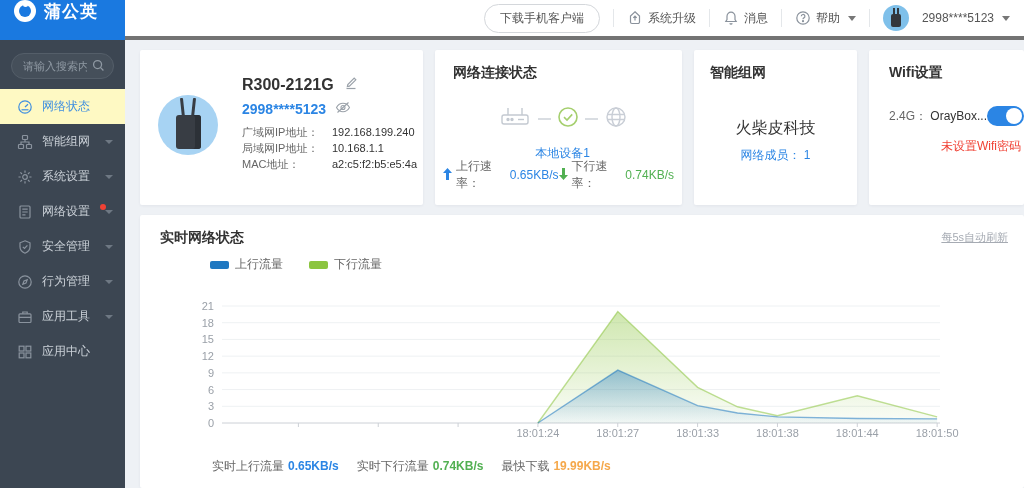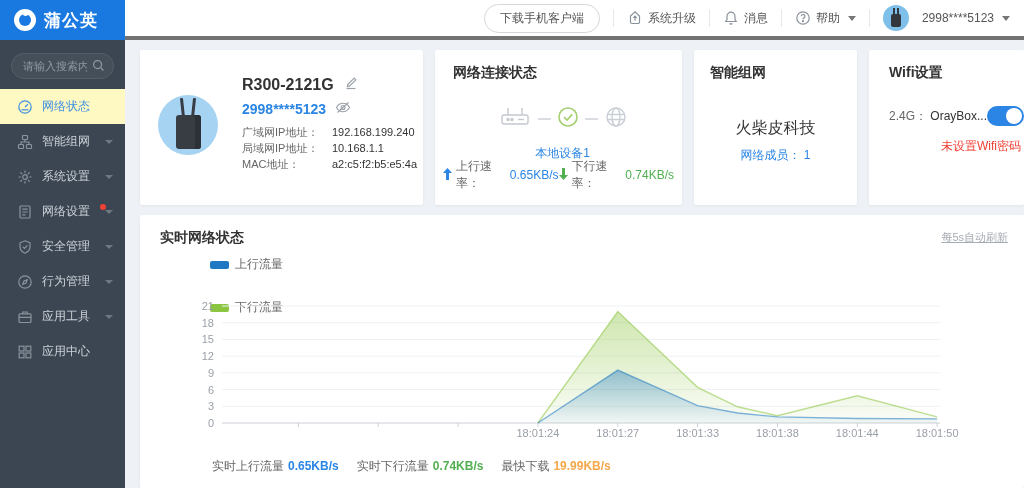--- a/index.html
+++ b/index.html
@@ -1,20 +1,20 @@
 <!DOCTYPE html>
 <html><head>
 <meta charset="utf-8">
 <style>
   * { margin:0; padding:0; box-sizing:border-box; }
   html,body { width:1024px; height:488px; overflow:hidden; }
   body { font-family:"Liberation Sans","DejaVu Sans",sans-serif; font-size:12px; color:#333; background:#eef1f5; position:relative; }
 
   
-  .logo { position:absolute; left:0; top:0; width:125px; height:40px; background:#1a79e0; display:flex; align-items:center; padding-left:14px; z-index:3; }
+  .logo { position:absolute; left:0; top:0; width:125px; height:40px; background:#1a79e0; display:flex; padding-left:14px; z-index:3; }
   .logo-disc { width:22px; height:22px; border-radius:50%; background:#fff; position:relative; overflow:hidden; }
   .logo-disc::after { content:""; position:absolute; left:5px; top:5px; width:12px; height:12px; border-radius:50%; background:#1a79e0; }
   .logo-disc::before { content:""; position:absolute; left:9px; top:2px; width:5px; height:5px; border-radius:50%; background:#fff; z-index:1; }
   .logo-text { color:#fff; font-size:17px; font-weight:bold; margin-left:8px; letter-spacing:1px; }
 
   
   .topbar { position:absolute; left:125px; top:0; right:0; height:40px; background:#fff; border-bottom:4px solid #737373; display:flex; align-items:center; justify-content:flex-end; padding-right:14px; z-index:2; }
   .tb-btn { border:1px solid #d4d7db; border-radius:15px; padding:5px 15px; color:#555; background:#fff; font-size:12px; cursor:pointer; }
   .tb-div { width:1px; height:18px; background:#e4e7ea; margin:0 13px; }
   .tb-item { display:flex; align-items:center; gap:5px; color:#555; cursor:pointer; }
@@ -83,21 +83,21 @@
   .wifi-band { color:#666; width:52px; }
   .wifi-ssid { color:#333; width:62px; }
   .toggle { width:37px; height:20px; border-radius:10px; background:#2b85e4; position:relative; cursor:pointer; flex:none; }
   .toggle-knob { position:absolute; right:2px; top:2px; width:16px; height:16px; border-radius:50%; background:#fff; }
   .wifi-warn { color:#f04134; margin-top:12px; padding-left:52px; cursor:pointer; }
 
   
   .chart-card { margin-top:10px; width:884px; height:273px; }
   .chart-head { position:relative; padding:14px 20px 0 20px; }
   .refresh-note { position:absolute; right:16px; top:15px; font-size:11px; color:#a6abb3; font-weight:normal;text-decoration:underline; }
-  .legend { position:absolute; left:70px; top:41px; display:flex; gap:26px; align-items:center;flex-direction:column; }
+  .legend { position:absolute; left:70px; top:41px; display:flex; gap:26px; align-items:center; }
   .legend-item { display:flex; align-items:center; gap:6px; color:#666; cursor:pointer; }
   .sw { width:19px; height:8px; border-radius:2px; }
   .sw-up { background:#1f78c1; }
   .sw-dn { background:#8cc540; }
   #traffic-svg { position:absolute; left:0; top:76px; }
   .chart-stats { position:absolute; left:72px; top:243px; display:flex; gap:18px; color:#666; }
   .chart-stats b { font-weight:bold; margin-left:4px; }
 </style>
 </head>
 <body>

